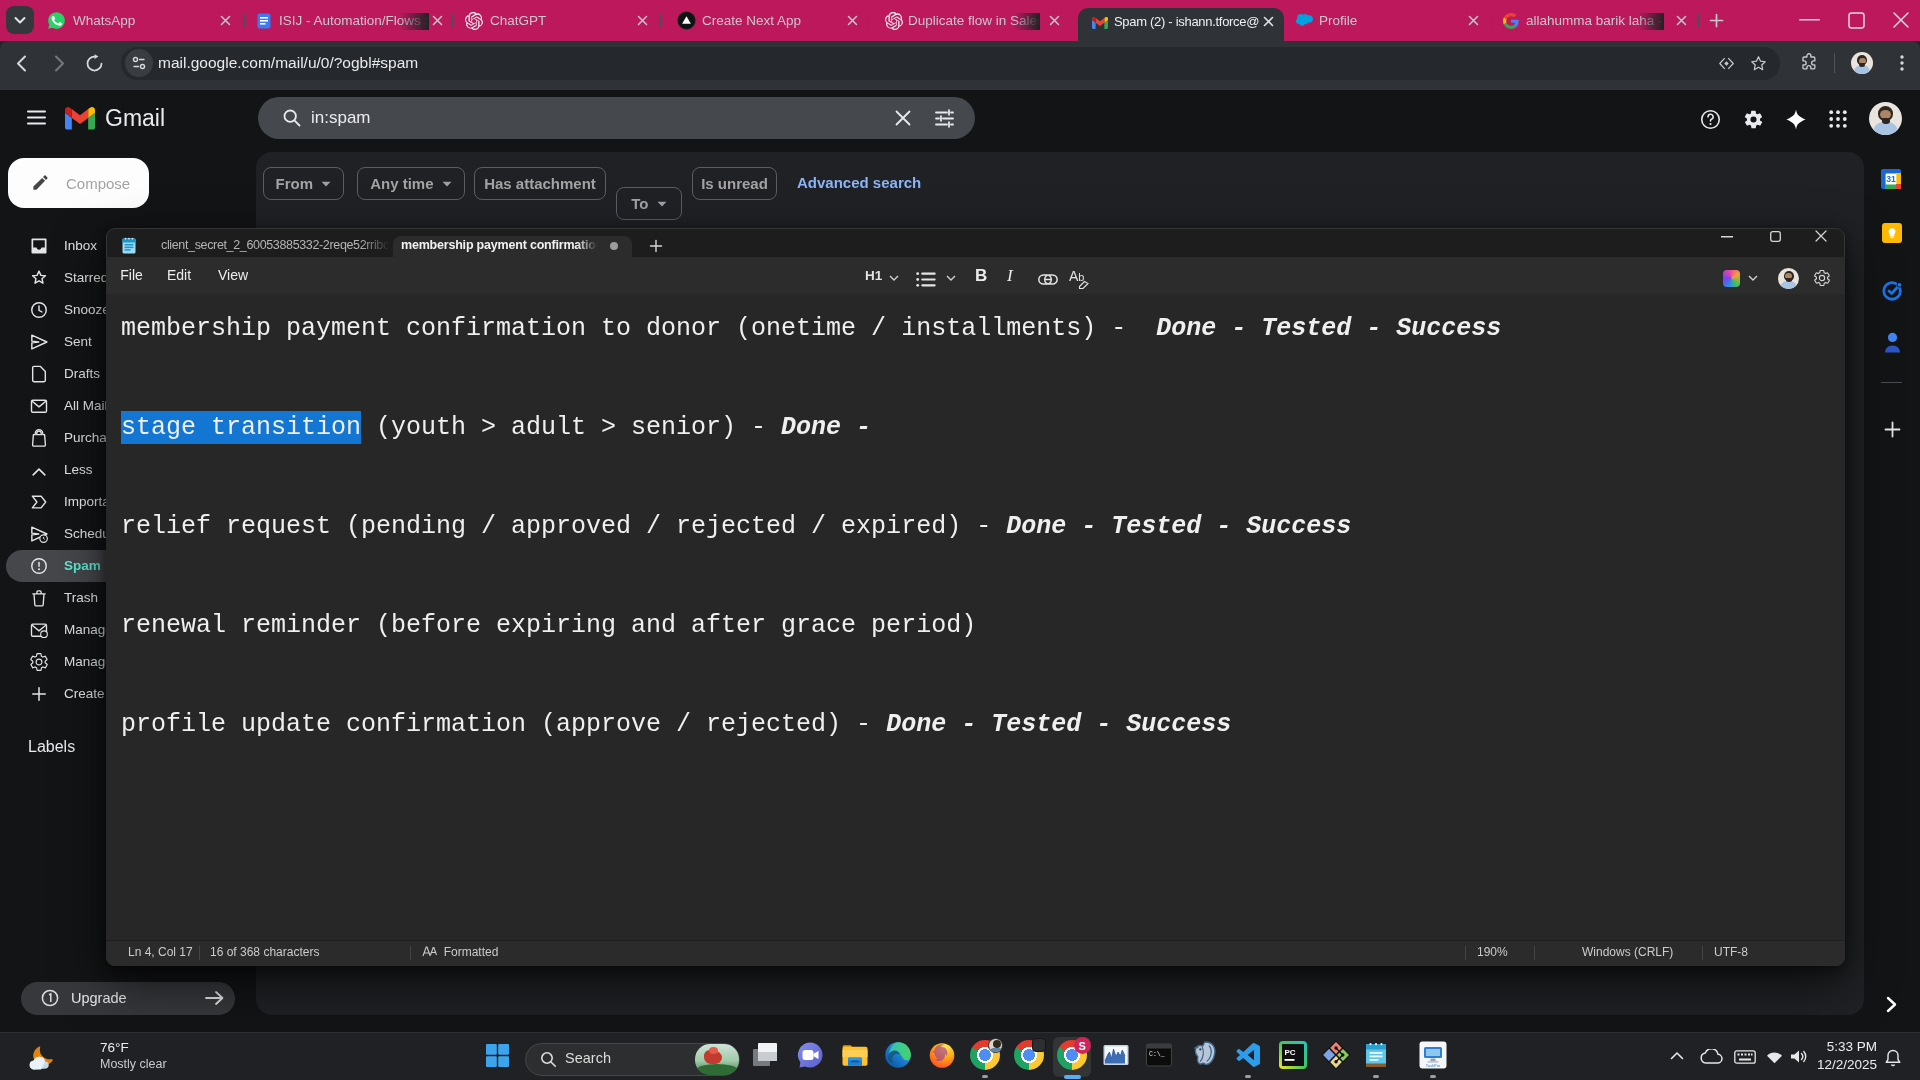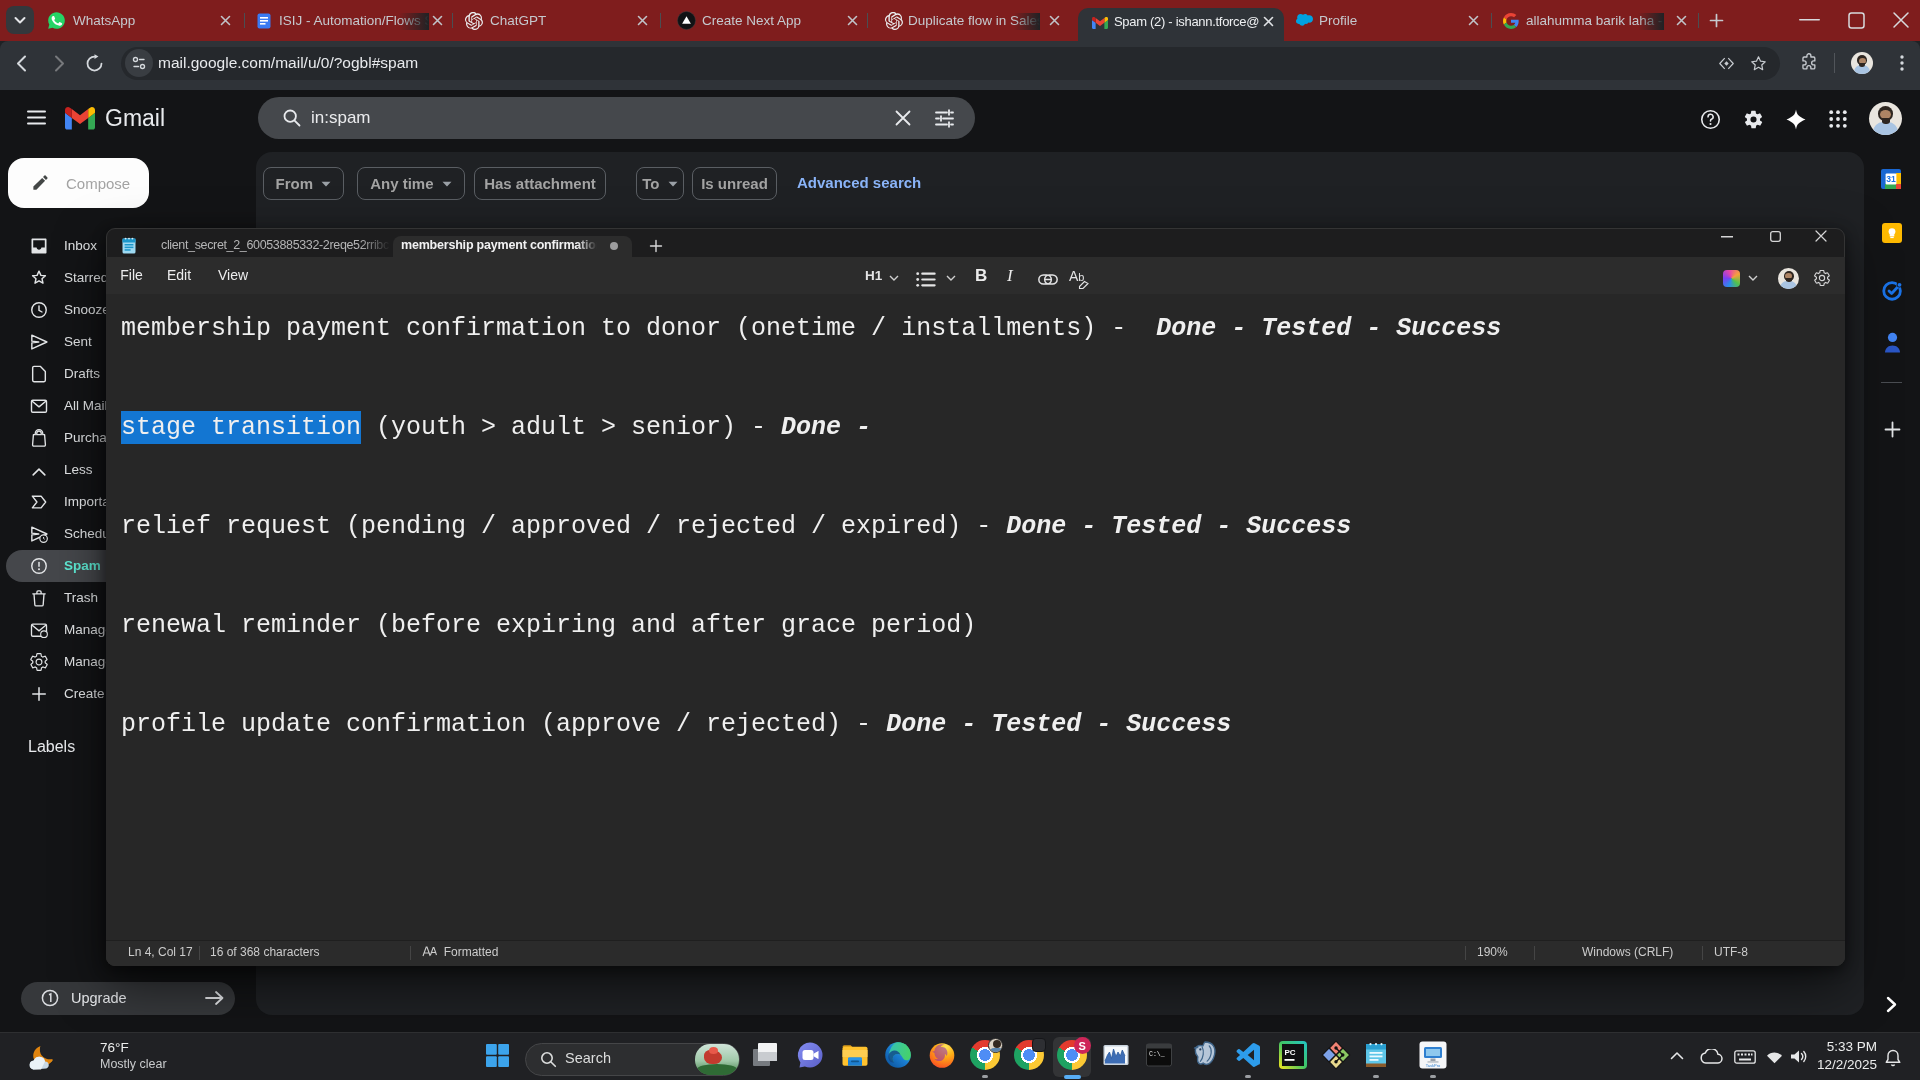--- a/index.html
+++ b/index.html
@@ -1,21 +1,21 @@
 <!DOCTYPE html>
 <html><head>
 <meta charset="utf-8">
 <style>
   * { margin:0; padding:0; box-sizing:border-box; }
   html,body { width:1920px; height:1080px; overflow:hidden; background:#1f2225; font-family:"Liberation Sans",sans-serif; }
   .abs { position:absolute; }
   svg { display:block; }
 
   
-  #tabstrip { position:absolute; left:0; top:0; width:1920px; height:41px; background:#7f1d1d;text-align:right; }
+  #tabstrip { position:absolute; left:0; top:0; width:1920px; height:41px; background:#be185d;text-align:right; }
   .tabtxt { position:absolute; top:13px; font-size:13.5px; color:#c5c9ce; white-space:nowrap; overflow:hidden; }
   .tabx { position:absolute; top:13px; width:15px; height:15px; color:#c0c4c9; }
   .tabdiv { position:absolute; top:13px; width:1px; height:15px; background:#4a4e52; }
   #activetab { position:absolute; left:1078px; top:8px; width:206px; height:36px; background:#2f3338; border-radius:10px 10px 0 0; }
   .capbtn { position:absolute; top:0; color:#d7dadd; }
 
   #toolbar { position:absolute; left:0; top:41px; width:1920px; height:49px; background:#2f3338; border-radius:8px 8px 0 0; }
   #omnibox { position:absolute; left:121px; top:46.5px; width:1659px; height:33px; background:#25282c; border-radius:17px; }
 
   
@@ -280,21 +280,21 @@
     <div class="abs" style="left:12.5px; top:16px; width:8px; height:6px; background:#2e2620; border-radius:0 0 45% 45%;"></div>
   </div>
 
   <div class="chip" style="left:263px; width:81px;">From&nbsp;&nbsp;<svg width="10" height="6" viewBox="0 0 10 6">
         <path d="M0.5 0.8h9L5 5.6z" fill="#9aa0a6"></path>
       </svg></div>
   <div class="chip" style="left:357px; width:108px;">Any time&nbsp;&nbsp;<svg width="10" height="6" viewBox="0 0 10 6">
         <path d="M0.5 0.8h9L5 5.6z" fill="#9aa0a6"></path>
       </svg></div>
   <div class="chip" style="left:474px; width:132px;">Has attachment</div>
-  <div class="chip" style="left:636px; width:48px;">To&nbsp;&nbsp;<svg width="10" height="6" viewBox="0 0 10 6">
+  <div class="chip" style="left:616px; width:66px;margin-top:20px;">To&nbsp;&nbsp;<svg width="10" height="6" viewBox="0 0 10 6">
         <path d="M0.5 0.8h9L5 5.6z" fill="#9aa0a6"></path>
       </svg></div>
   <div class="chip" style="left:692px; width:85px;">Is unread</div>
   <div class="abs" style="left:797px; top:84px; font-size:15px; font-weight:bold; color:#8ab4f8;">Advanced search</div>
 
   <div class="abs" style="left:8px; top:68px; width:141px; height:50px; border-radius:16px; background:#fdfdfd;"></div>
   <svg class="abs" style="left:31px; top:83px;" width="19" height="19" viewBox="0 0 24 24">
       <path d="M3 17.2V21h3.8L17.8 9.9l-3.7-3.7L3 17.2zM20.7 7a1 1 0 0 0 0-1.4l-2.3-2.3a1 1 0 0 0-1.4 0l-1.8 1.8 3.7 3.7 1.8-1.8z" fill="#444746"></path>
     </svg>
   <div class="abs" style="left:66px; top:85px; font-size:15px; color:#a3a3a3;">Compose</div>

